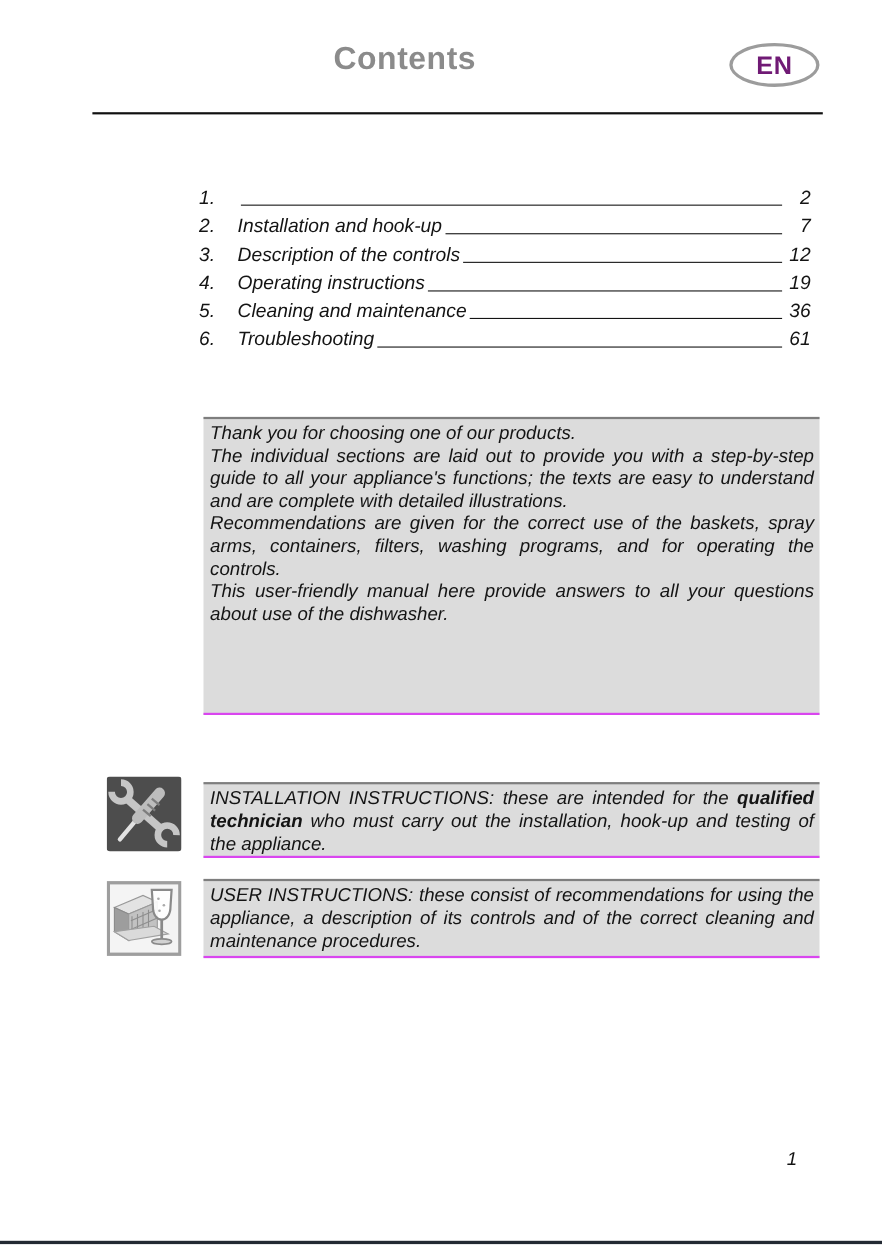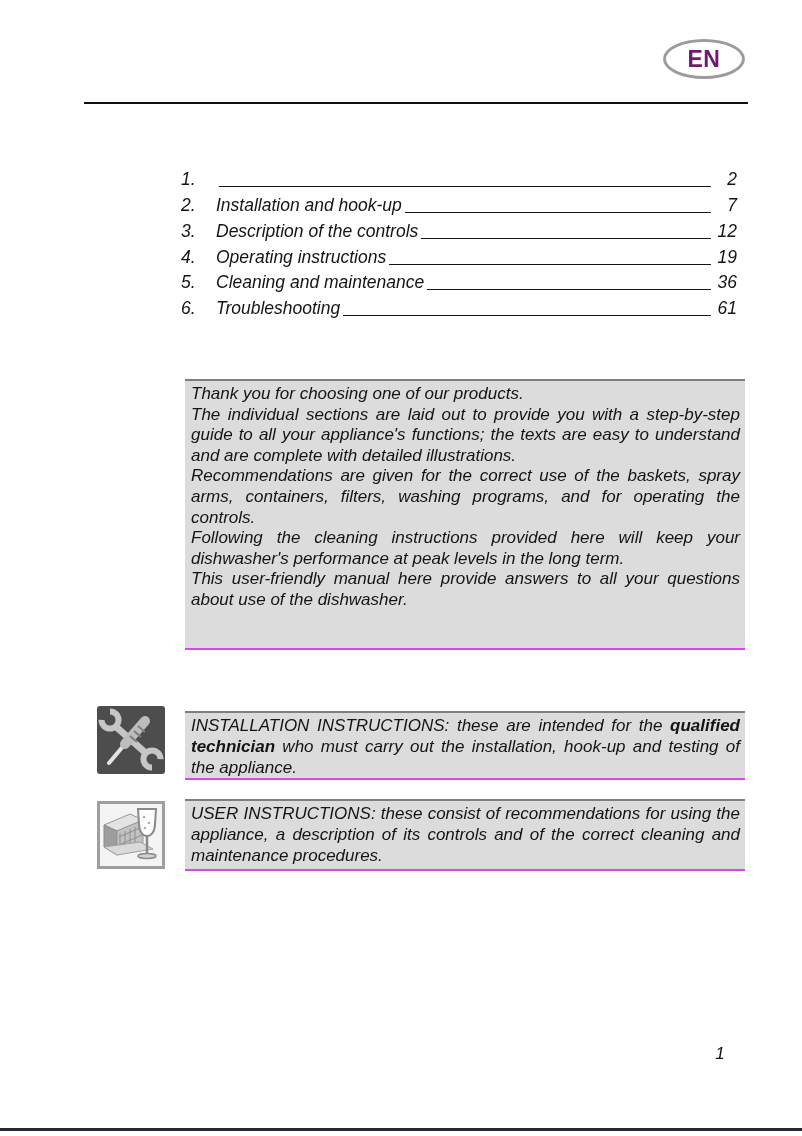--- a/index.html
+++ b/index.html
@@ -92,20 +92,21 @@
     position: absolute;
     left: 0; top: 1128px; width: 802px; height: 3px;
     background: #232a33;
   }
 </style>
 </head>
 <body>
 
 <div class="page">
 
+  <div class="doc-title">Contents</div>
   <div class="lang-badge">
     <span>EN</span>
   </div>
   <div class="header-rule"></div>
 
   <div class="toc">
     <div class="toc-row">
       <span class="toc-num">1.</span>
       <span class="toc-leader"></span>
       <span class="toc-page">2</span>
@@ -139,21 +140,20 @@
       <span class="toc-label">Troubleshooting</span>
       <span class="toc-leader"></span>
       <span class="toc-page">61</span>
     </div>
   </div>
 
   <div class="gray-box intro-box">
     <p>Thank you for choosing one of our products.</p>
     <p>The individual sections are laid out to provide you with a step-by-step guide to all your appliance's functions; the texts are easy to understand and are complete with detailed illustrations.</p>
     <p>Recommendations are given for the correct use of the baskets, spray arms, containers, filters, washing programs, and for operating the controls.</p>
-    <p>Following the cleaning instructions provided here will keep your dishwasher's performance at peak levels in the long term.</p>
     <p>This user-friendly manual here provide answers to all your questions about use of the dishwasher.</p>
   </div>
 
   <div class="note-icon icon-install">
     <svg viewBox="0 0 68 68" width="68" height="68">
       <rect width="68" height="68" rx="3" fill="#4d4d4d"></rect>
       <line x1="17" y1="19" x2="51" y2="49" stroke="#c6c6c6" stroke-width="7"></line>
       <circle cx="13" cy="14" r="8.5" fill="none" stroke="#c6c6c6" stroke-width="6" stroke-dasharray="40 14" transform="rotate(-90 13 14)"></circle>
       <circle cx="55" cy="53" r="8.5" fill="none" stroke="#c6c6c6" stroke-width="6" stroke-dasharray="40 14" transform="rotate(90 55 53)"></circle>
       <line x1="12" y1="57" x2="28" y2="38" stroke="#e2e2e2" stroke-width="4" stroke-linecap="round"></line>

